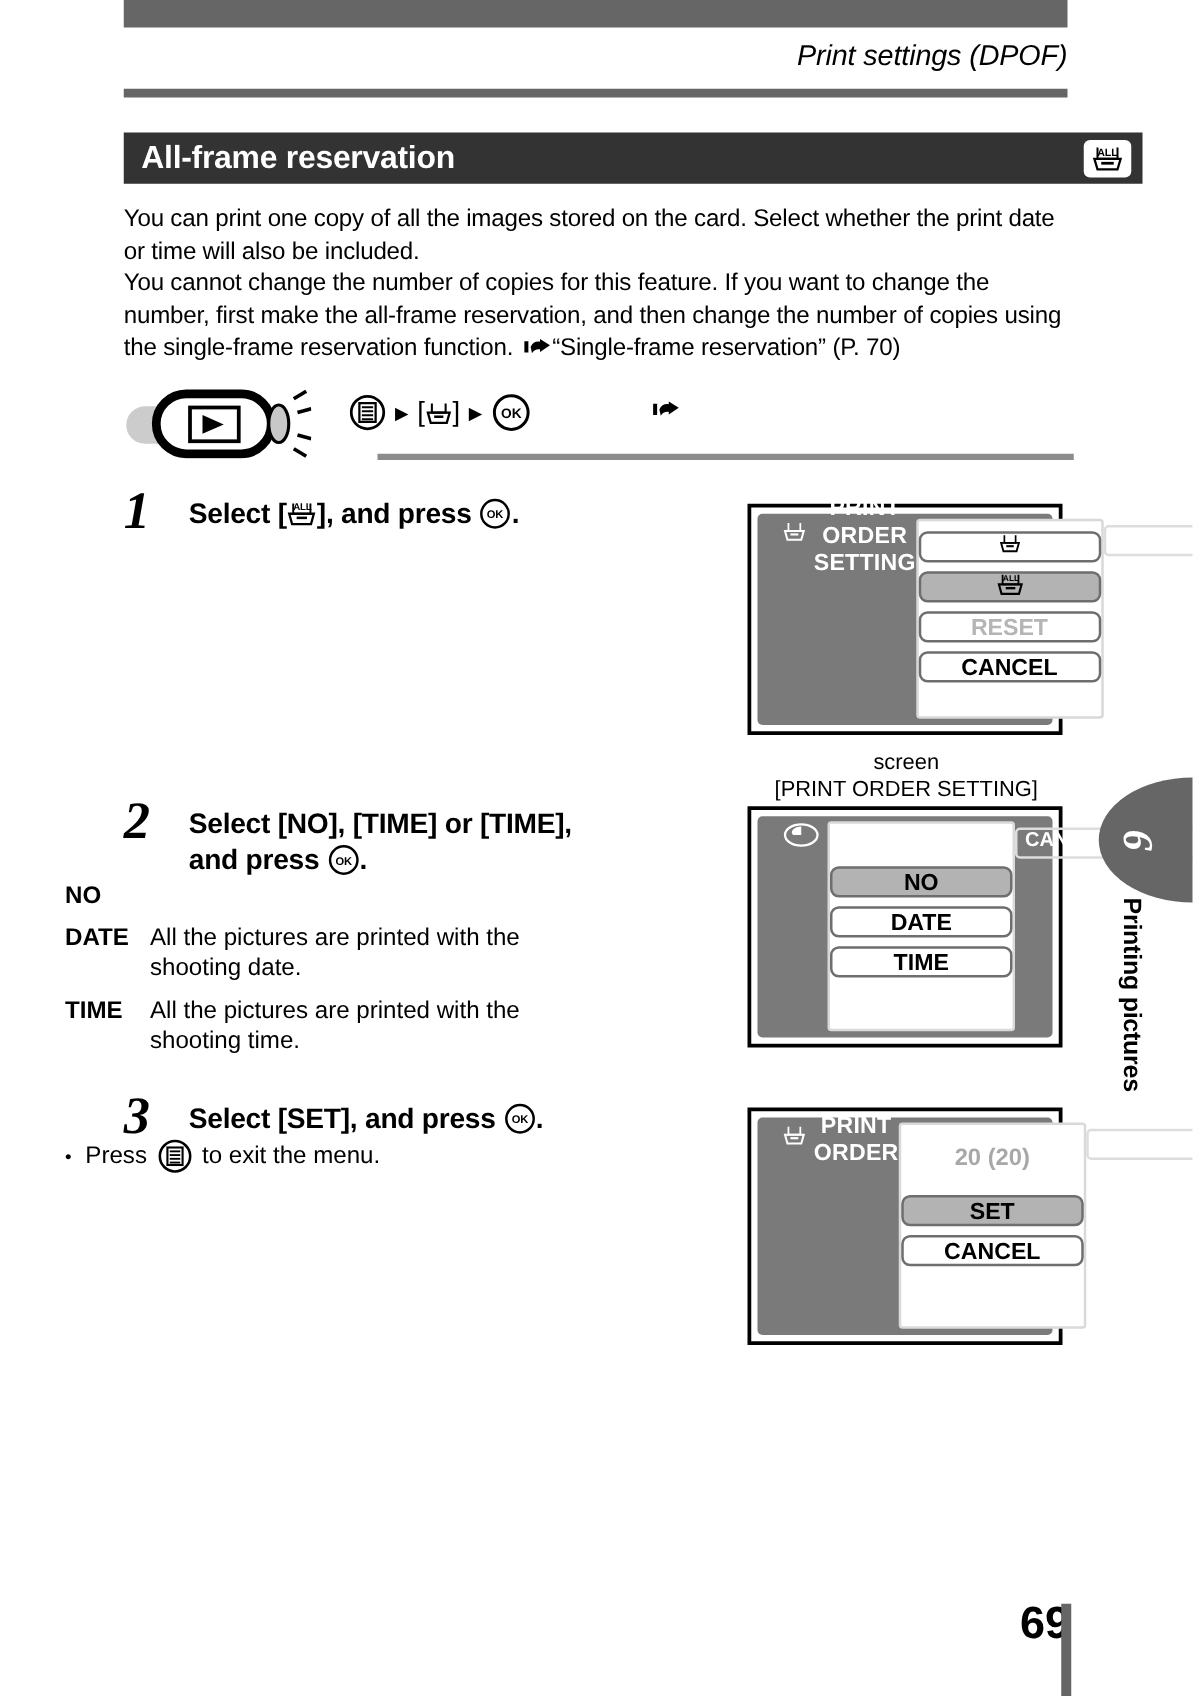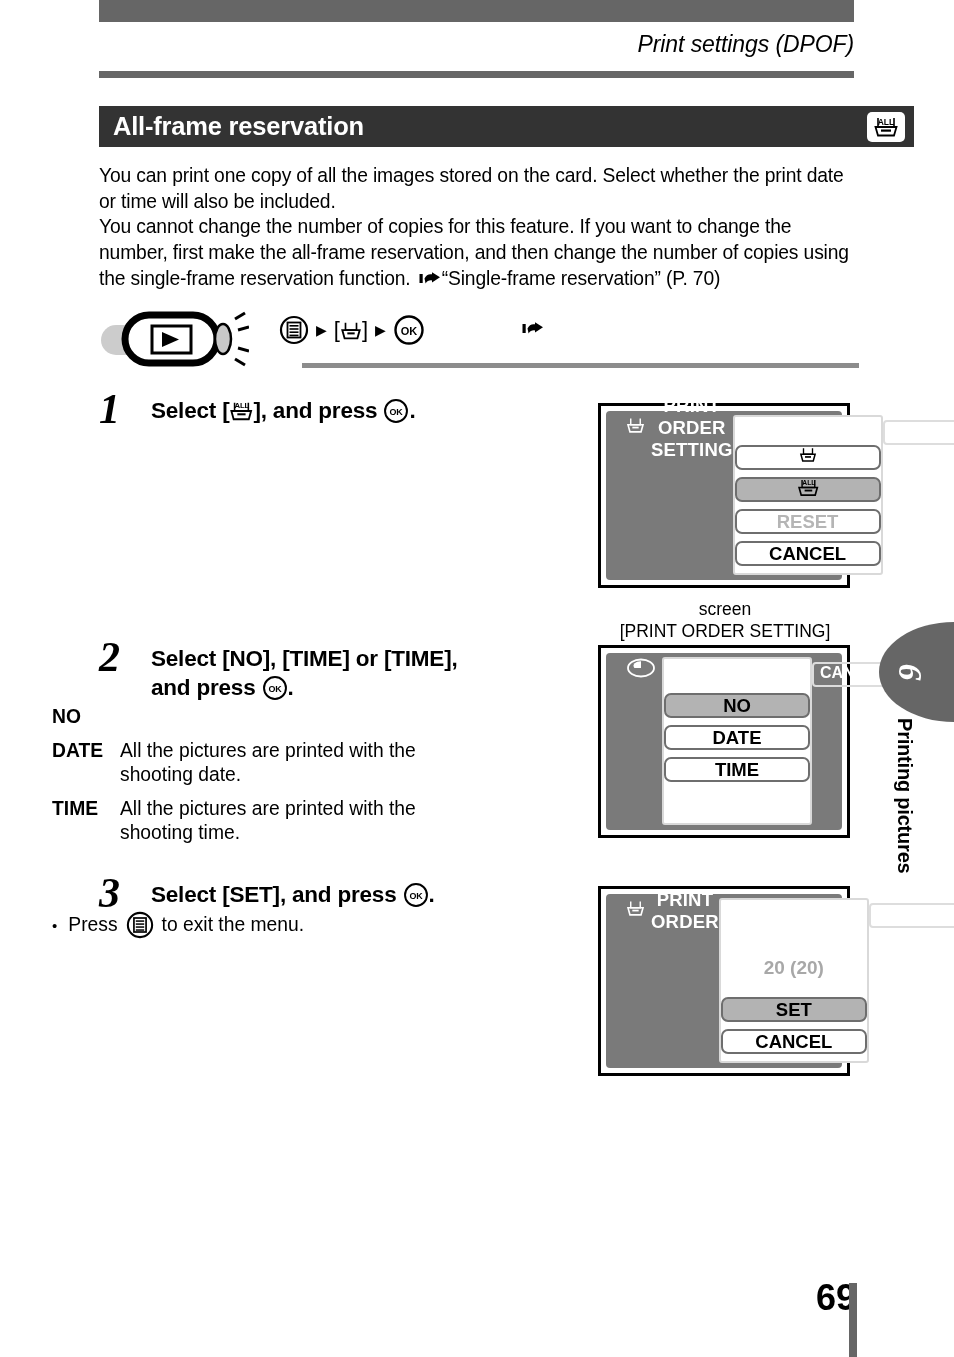--- a/index.html
+++ b/index.html
@@ -172,21 +172,21 @@
     height: 26px;
     display: flex; align-items: center; justify-content: center;
     gap: 6px;
   }
   .lcd-body {
     background: #ffffff;
     border: 2px solid #d9d9d9;
     border-radius: 3px;
     flex: 1;
     display: flex; flex-direction: column; align-items: center;
-    justify-content: flex-end;
+    justify-content: flex-start;
     padding-top: 8px;
     box-sizing: border-box;
   }
   .opt {
     width: 146px;
     height: 25px;
     margin-bottom: 7px;
     border: 2px solid #6e6e6e;
     border-radius: 7px;
     background: #ffffff;

